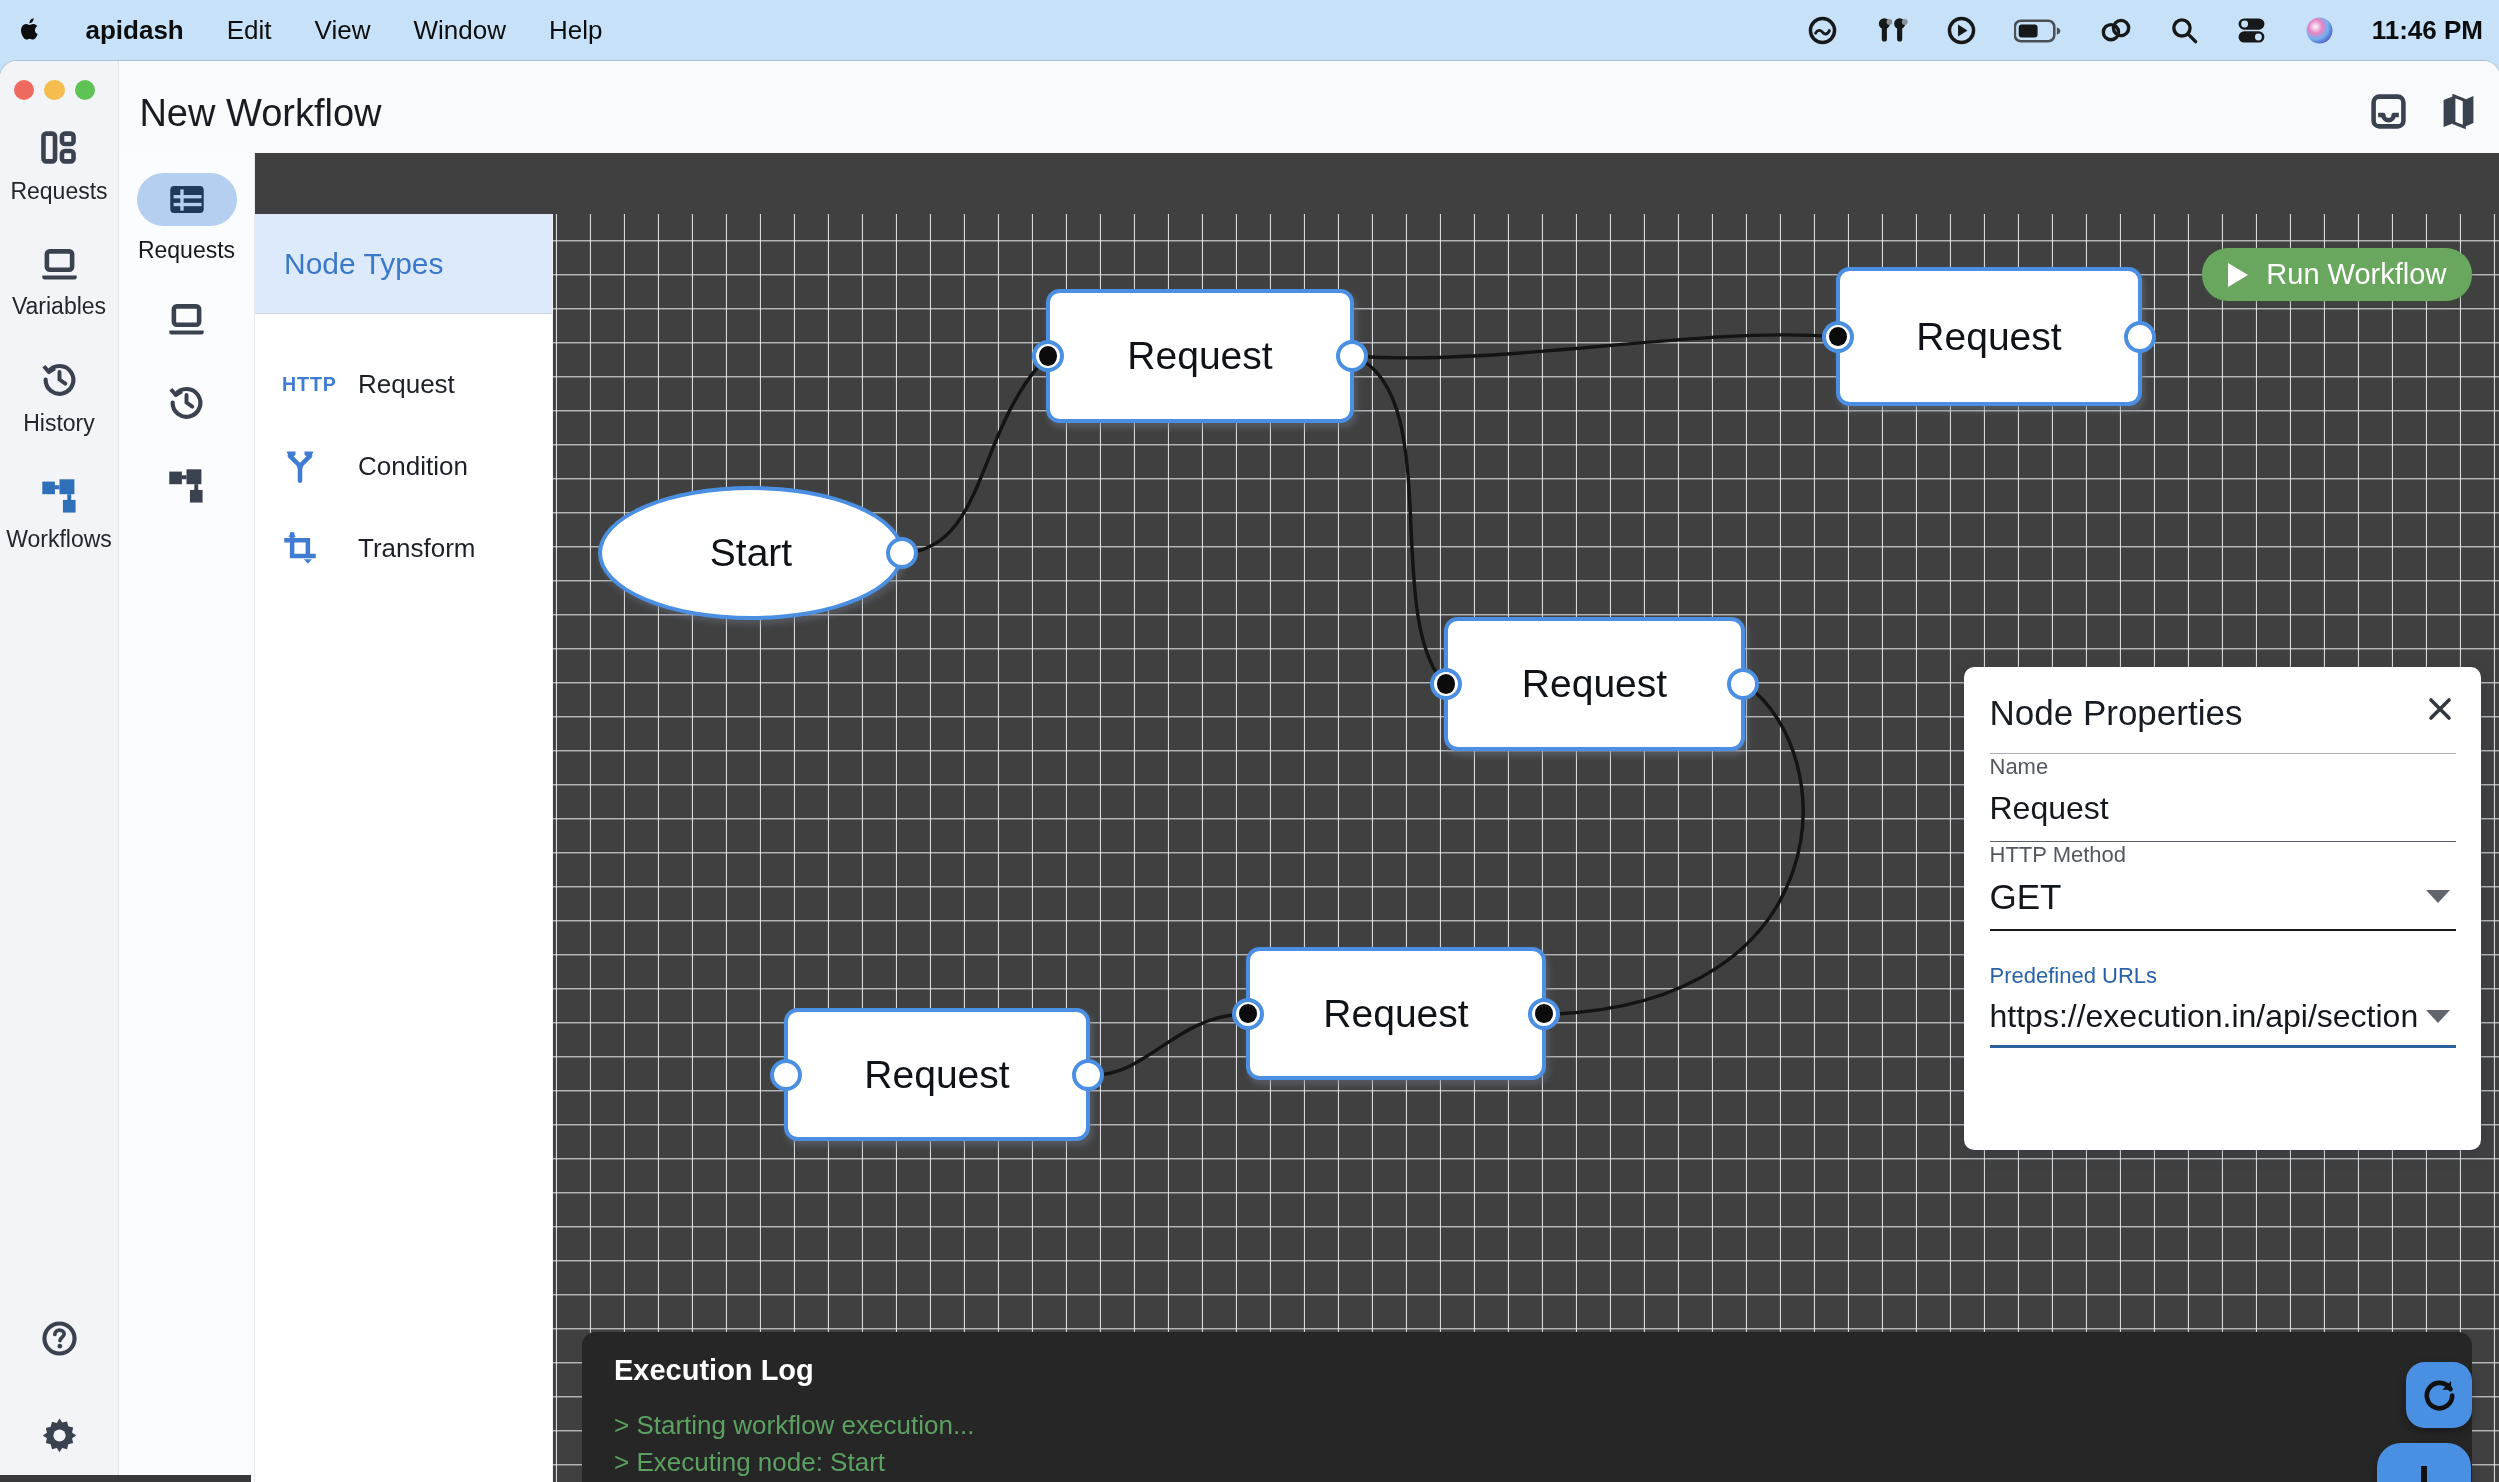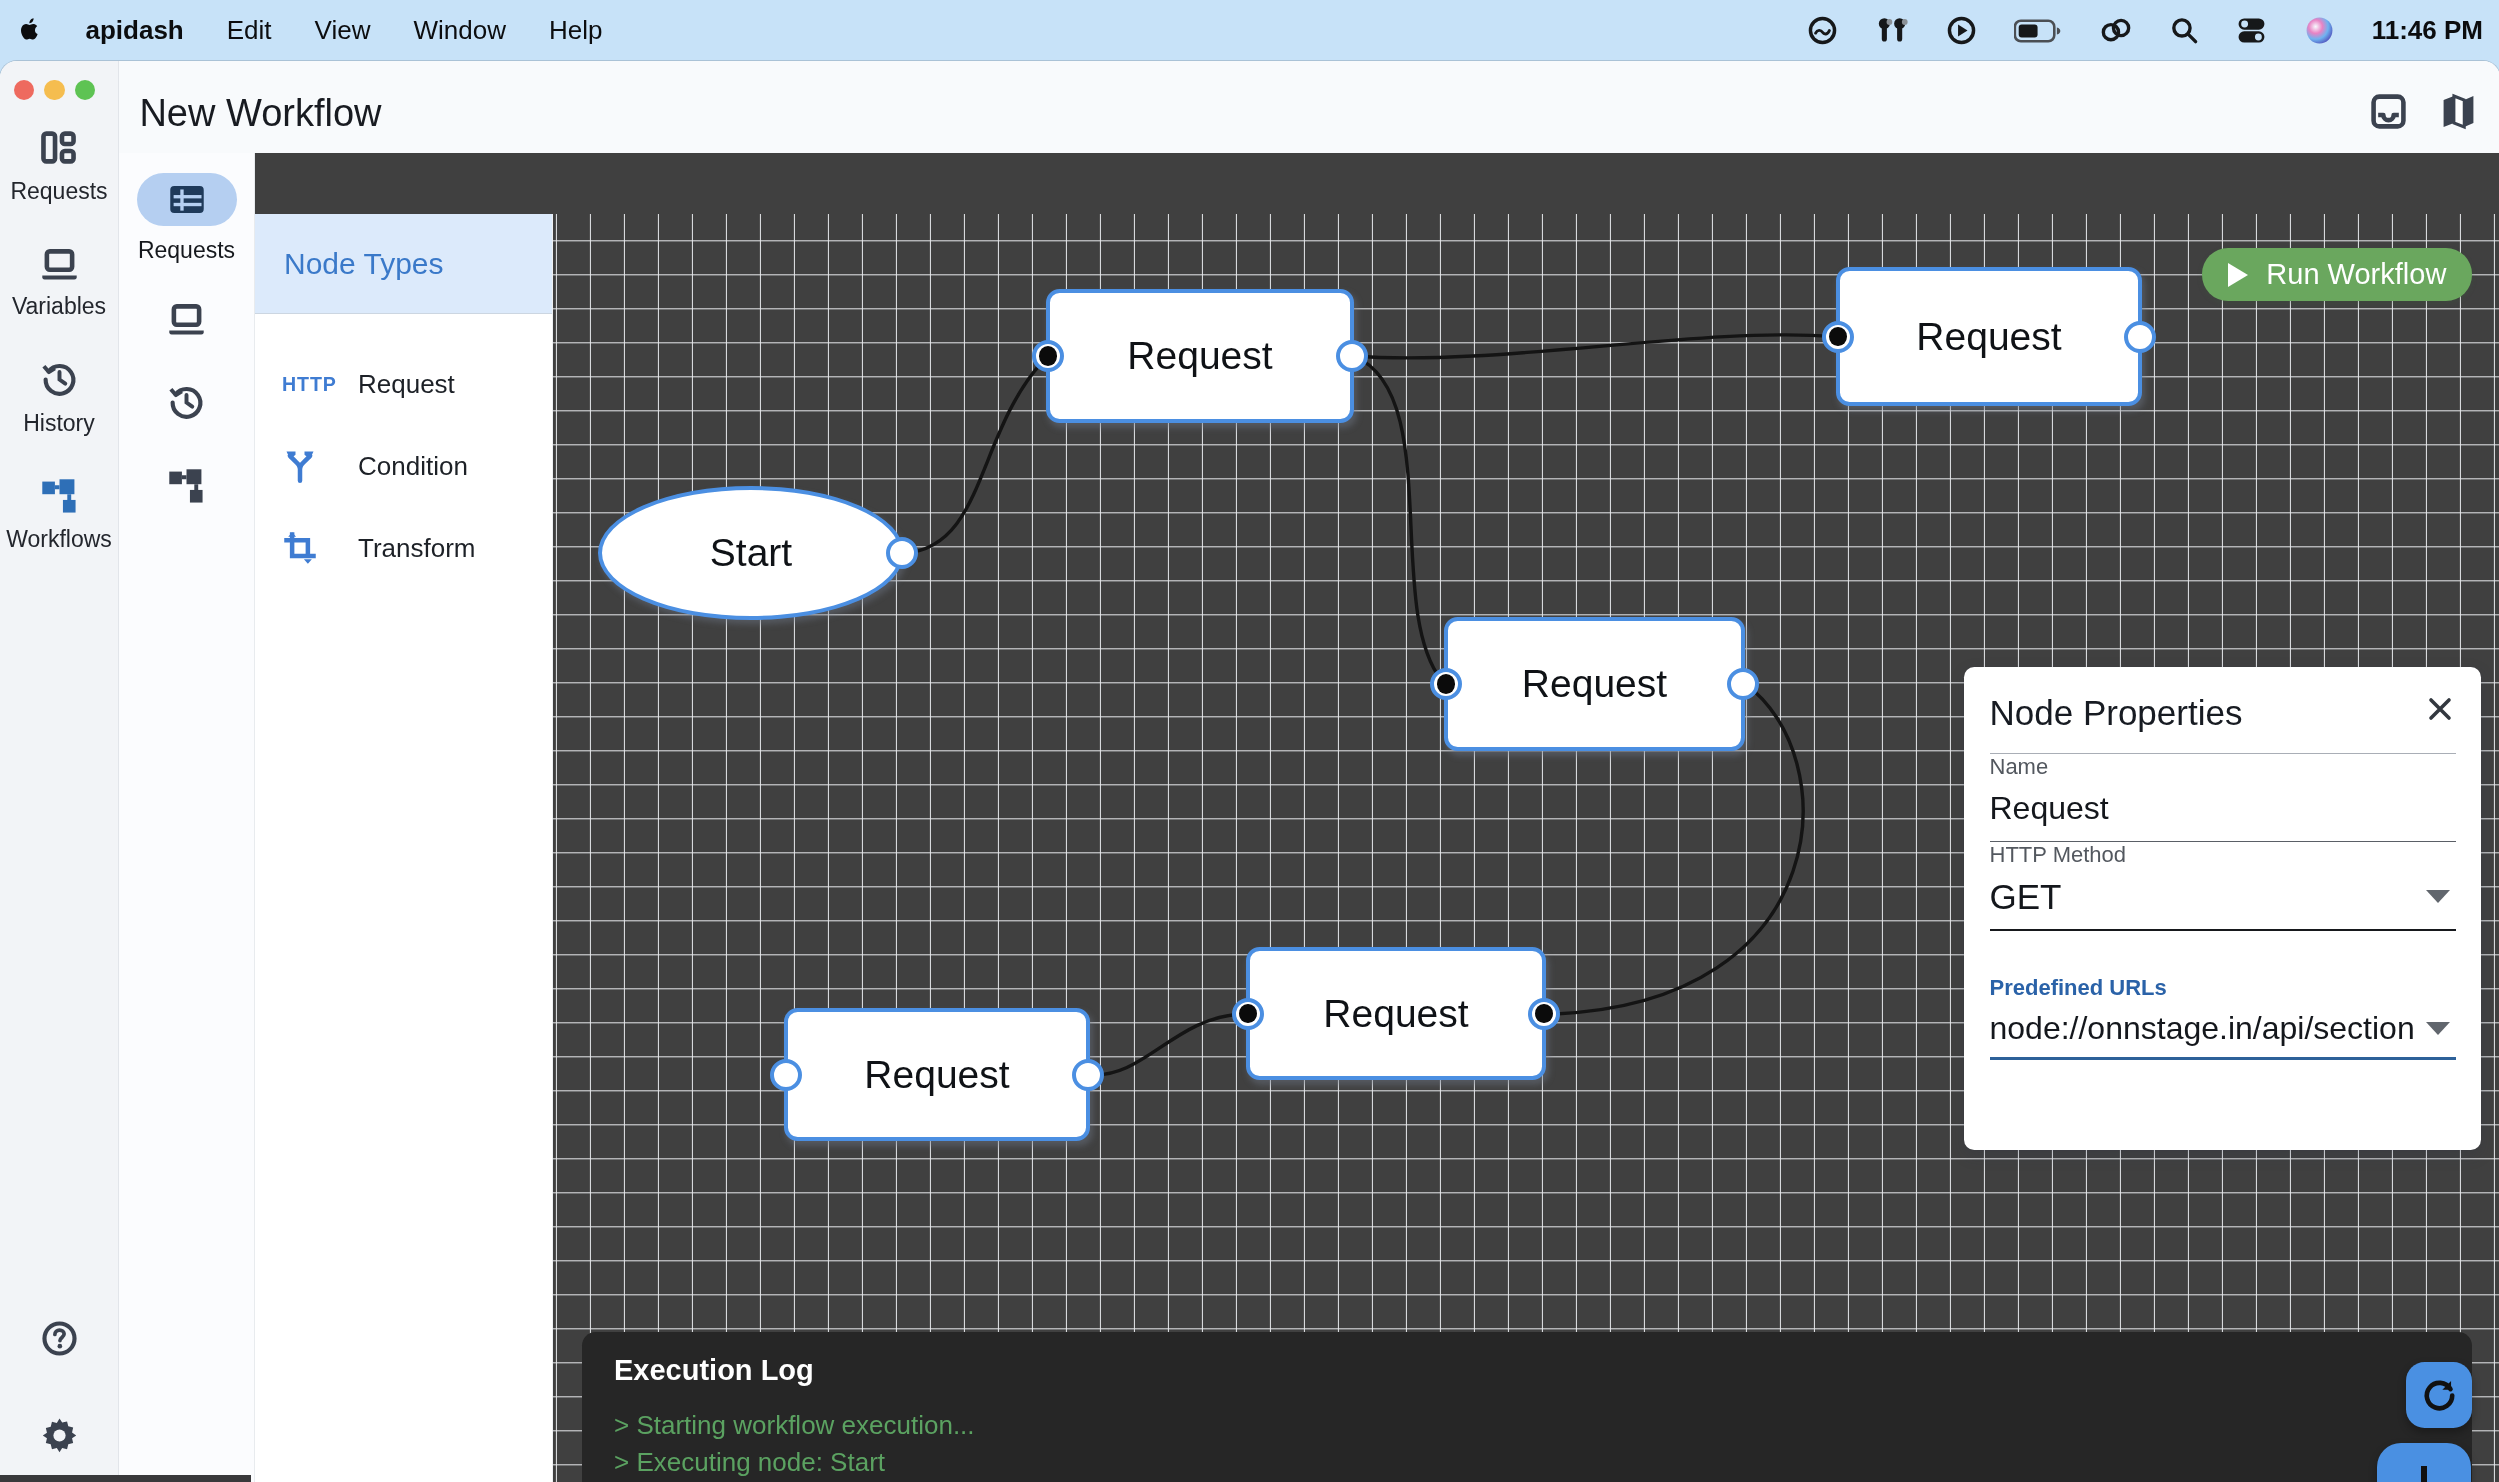--- a/index.html
+++ b/index.html
@@ -75,21 +75,21 @@
   .props{position:absolute;left:1709px;top:514px;width:517px;height:483px;background:#fff;border-radius:10.2px;box-shadow:0 5.1px 15.3px rgba(40,50,70,.18),0 0 0 0.9px rgba(40,50,70,.04);box-sizing:border-box;padding:25.5px 25.5px 0 25.5px;z-index:4;}
   .props .ptitle-row{display:flex;align-items:flex-start;justify-content:space-between;}
   .props .ptitle{font-size:35px;font-weight:500;color:#171b22;}
   .props .divider{height:0.9px;background:#a9aeb6;margin-top:20.4px;}
   .props .flabel{font-size:22px;color:#53585f;}
   .props .fvalue{font-size:32px;color:#14171c;margin-top:10.2px;}
   .props .uline-gray{height:1.7px;background:#5a5f66;margin-top:13.6px;}
   .props .vrow{display:flex;align-items:center;justify-content:space-between;margin-top:8.5px;}
   .props .caret{width:0;height:0;border-left:12px solid transparent;border-right:12px solid transparent;border-top:13.6px solid #606archive;border-top:13.6px solid #61666d;margin-right:5.1px;}
   .props .uline-black{height:2.6px;background:#17191d;margin-top:12px;}
-  .props .flabel.blue{color:#2a62a8;margin-top:44px;font-weight:bold;}
+  .props .flabel.blue{color:#2a62a8;margin-top:32px;}
   .props .uline-blue{height:3.4px;background:#2d6199;margin-top:10.2px;}
 
   
   .execlog{position:absolute;left:327px;top:1179px;width:1890px;height:202px;background:#262626;border-radius:13.6px;box-sizing:border-box;padding:22px 32px;z-index:4;}
   .execlog .ltitle{color:#fff;font-size:29px;font-weight:600;}
   .execlog .lines{margin-top:20.4px;}
   .execlog .line{color:#5ba261;font-size:26px;line-height:37px;}
   .execlog .line.indent{padding-left:13.6px;}
 
   
@@ -414,21 +414,21 @@
 
         <div class="flabel">HTTP Method</div>
         <div class="vrow">
           <span class="fvalue" style="margin-top:0;font-size:35px;text-align:right;">GET</span>
           <span class="caret"></span>
         </div>
         <div class="uline-black"></div>
 
         <div class="flabel blue">Predefined URLs</div>
         <div class="vrow">
-          <span class="fvalue" style="margin-top:0;">node://onnstage.in/api/section</span>
+          <span class="fvalue" style="margin-top:0;">https://execution.in/api/section</span>
           <span class="caret"></span>
         </div>
         <div class="uline-blue"></div>
       </div>
 
       <div class="execlog">
         <div class="ltitle">Execution Log</div>
         <div class="lines">
           <div class="line">&gt; Starting workflow execution...</div>
           <div class="line">&gt; Executing node: Start</div>

